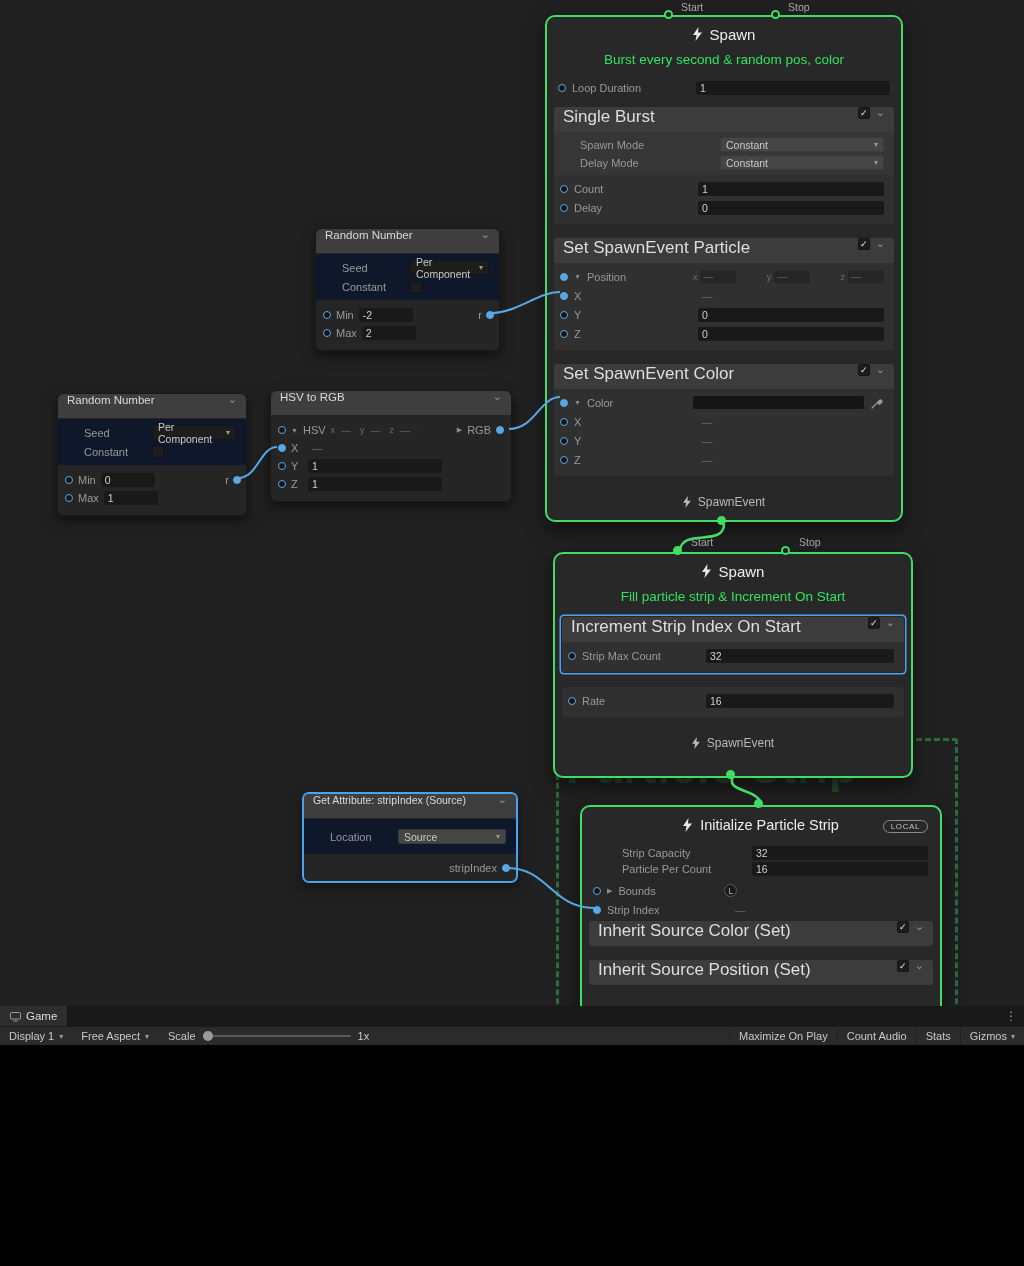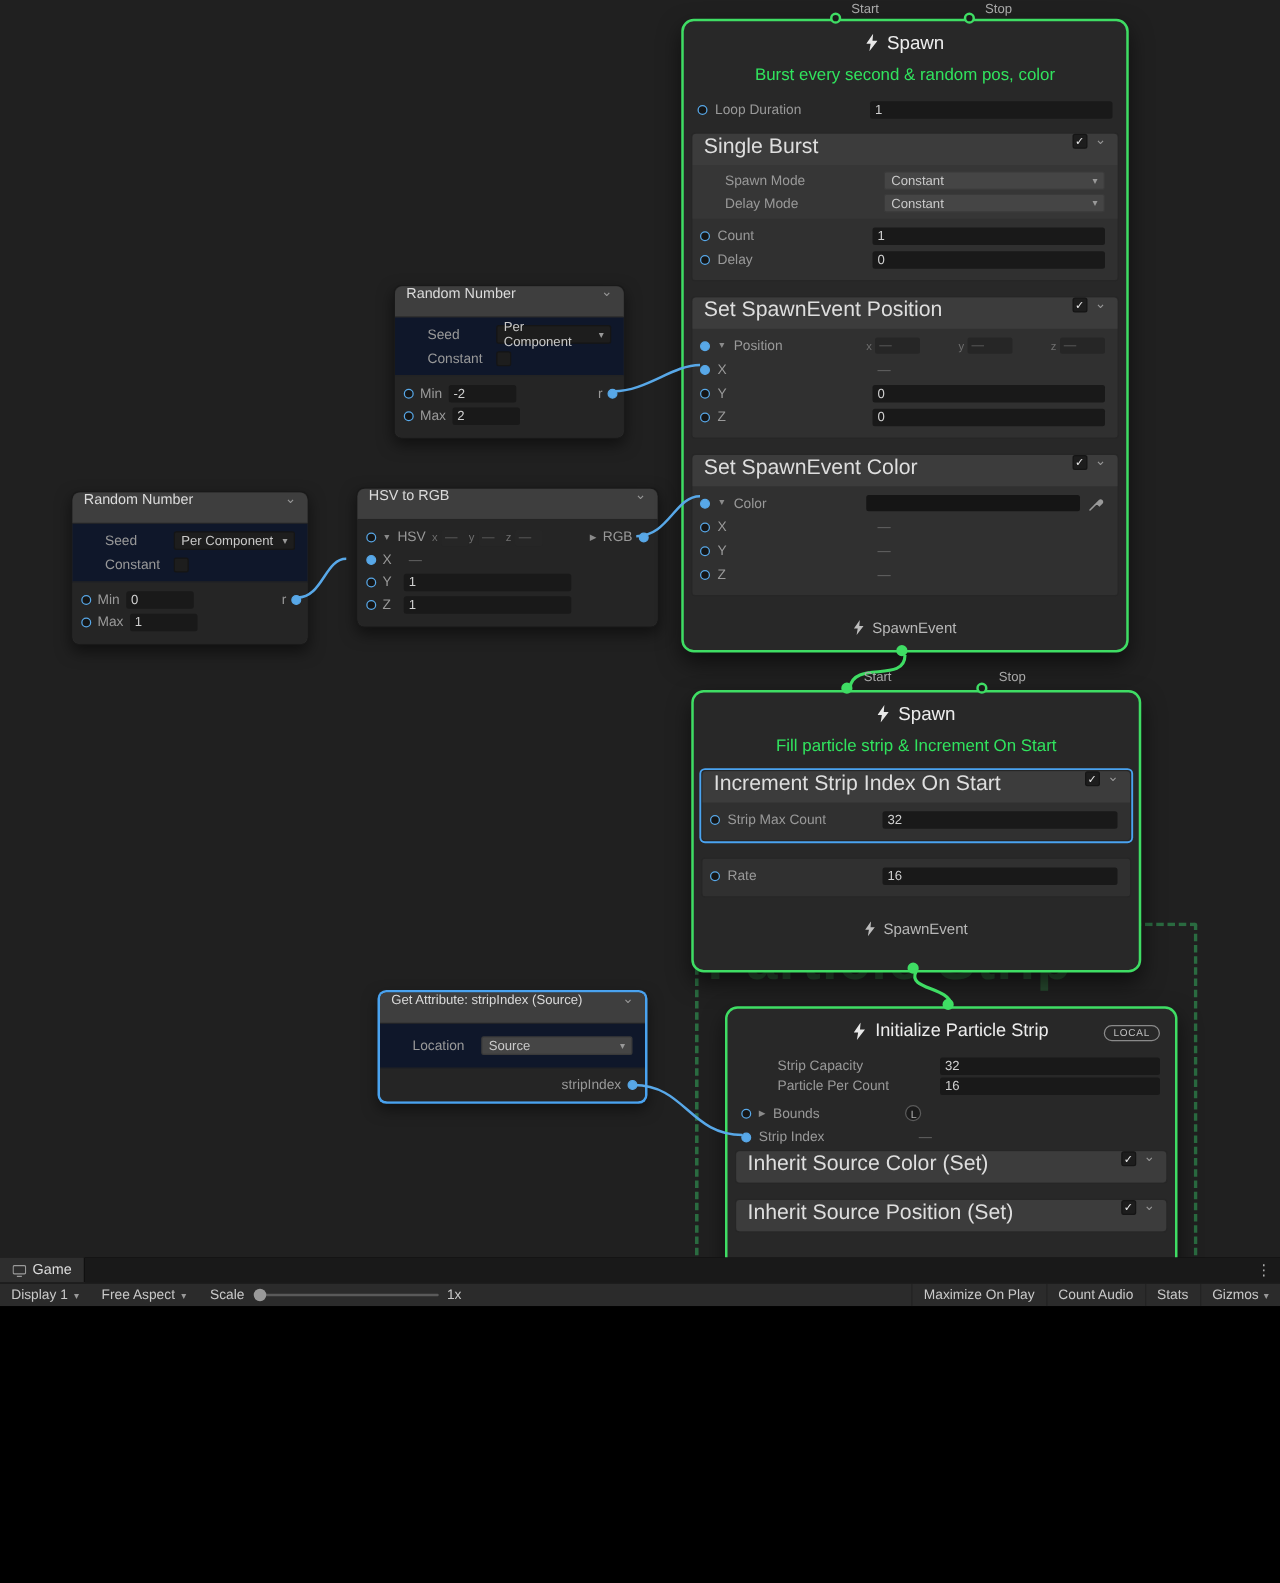--- a/index.html
+++ b/index.html
@@ -8,21 +8,21 @@
 #graph{position:absolute;left:0;top:0;width:1024px;height:1006px;background:#202020;overflow:hidden}
 .node{position:absolute;z-index:10;color:#c6c6c6;font-size:11px}
 .grow{flex:1}
 
 .op{background:#2d2d2d;border:1px solid #191919;border-radius:6px;box-shadow:0 5px 12px rgba(0,0,0,.5)}
 .op.sel{border-color:#4aa3f0;box-shadow:0 0 0 1px #4aa3f0,0 5px 12px rgba(0,0,0,.5)}
 .op-h{height:25px;display:flex;align-items:flex-start;gap:6px;padding:0 9px;background:#3e3e3e;border-bottom:1px solid #242424;border-radius:6px 6px 0 0;color:#dadada;font-size:11.5px}
 .chev{color:#989898;font-size:11px;line-height:1}
 .chev::after{content:"⌄"}
 .op-set{background:#0f172a;border-bottom:1px solid #232323;padding:6px 10px 6px 26px;display:flex;flex-direction:column;gap:4px}
-.srow{display:flex;align-items:center;gap:7px;height:15px}
+.srow{display:flex;align-items:center;gap:20px;height:15px}
 .slabel{color:#999}
 .op-set .slabel{width:48px;flex:none}
 .dd{background:#1d1d1d;border:1px solid #151515;border-radius:2px;height:15px;display:flex;align-items:center;gap:6px;padding:0 5px;color:#c9c9c9;font-size:10.5px;flex:1}
 .dd-a{margin-left:auto;color:#999;font-size:8px}
 .dd-a::after{content:"▾"}
 .dd.gray{background:#454545;border-color:#3a3a3a}
 .cb{width:12px;height:12px;border-radius:2px;background:#1d1d1d;border:1px solid #151515;display:flex;align-items:center;justify-content:center;color:#e8e8e8;font-size:9px;flex:none}
 .cb.on::after{content:"✓"}
 .op-b{background:#252525;border-radius:0 0 6px 6px;padding:6px 0 7px;display:flex}
 .op-rows{flex:1}
@@ -169,21 +169,21 @@
         </div>
         <div class="out-col">
             <div class="outrow">
               <span class="iolabel">r</span>
               <span class="port on"></span>
             </div>
           </div>
       </div>
     </div>
 
-    <div class="node op" style="left:285px;top:390px;width:242px">
+    <div class="node op" style="left:270px;top:390px;width:242px">
       <div class="op-h">
         <span>HSV to RGB</span>
         <span class="grow"></span>
           <span class="chev"></span>
       </div>
       <div class="op-b">
         <div class="op-rows">
           <div class="iorow">
             <span class="port"></span>
               <span class="tri">▼</span>
@@ -271,21 +271,21 @@
               </div>
             <div class="crow">
                 <span class="port"></span>
                 <span class="iolabel">Delay</span>
                 <span class="fld">0</span>
               </div>
           </div>
         </div>
         <div class="blk">
           <div class="blk-h">
-              <span>Set SpawnEvent Position</span>
+              <span>Set SpawnEvent Particle</span>
               <span class="grow"></span>
               <span class="cb on"></span>
               <span class="chev"></span>
             </div>
           <div class="blk-rows">
             <div class="crow">
               <span class="port on"></span>
                 <span class="tri">▼</span>
               <span class="iolabel w-exp">Position</span>
               <span class="minis">

